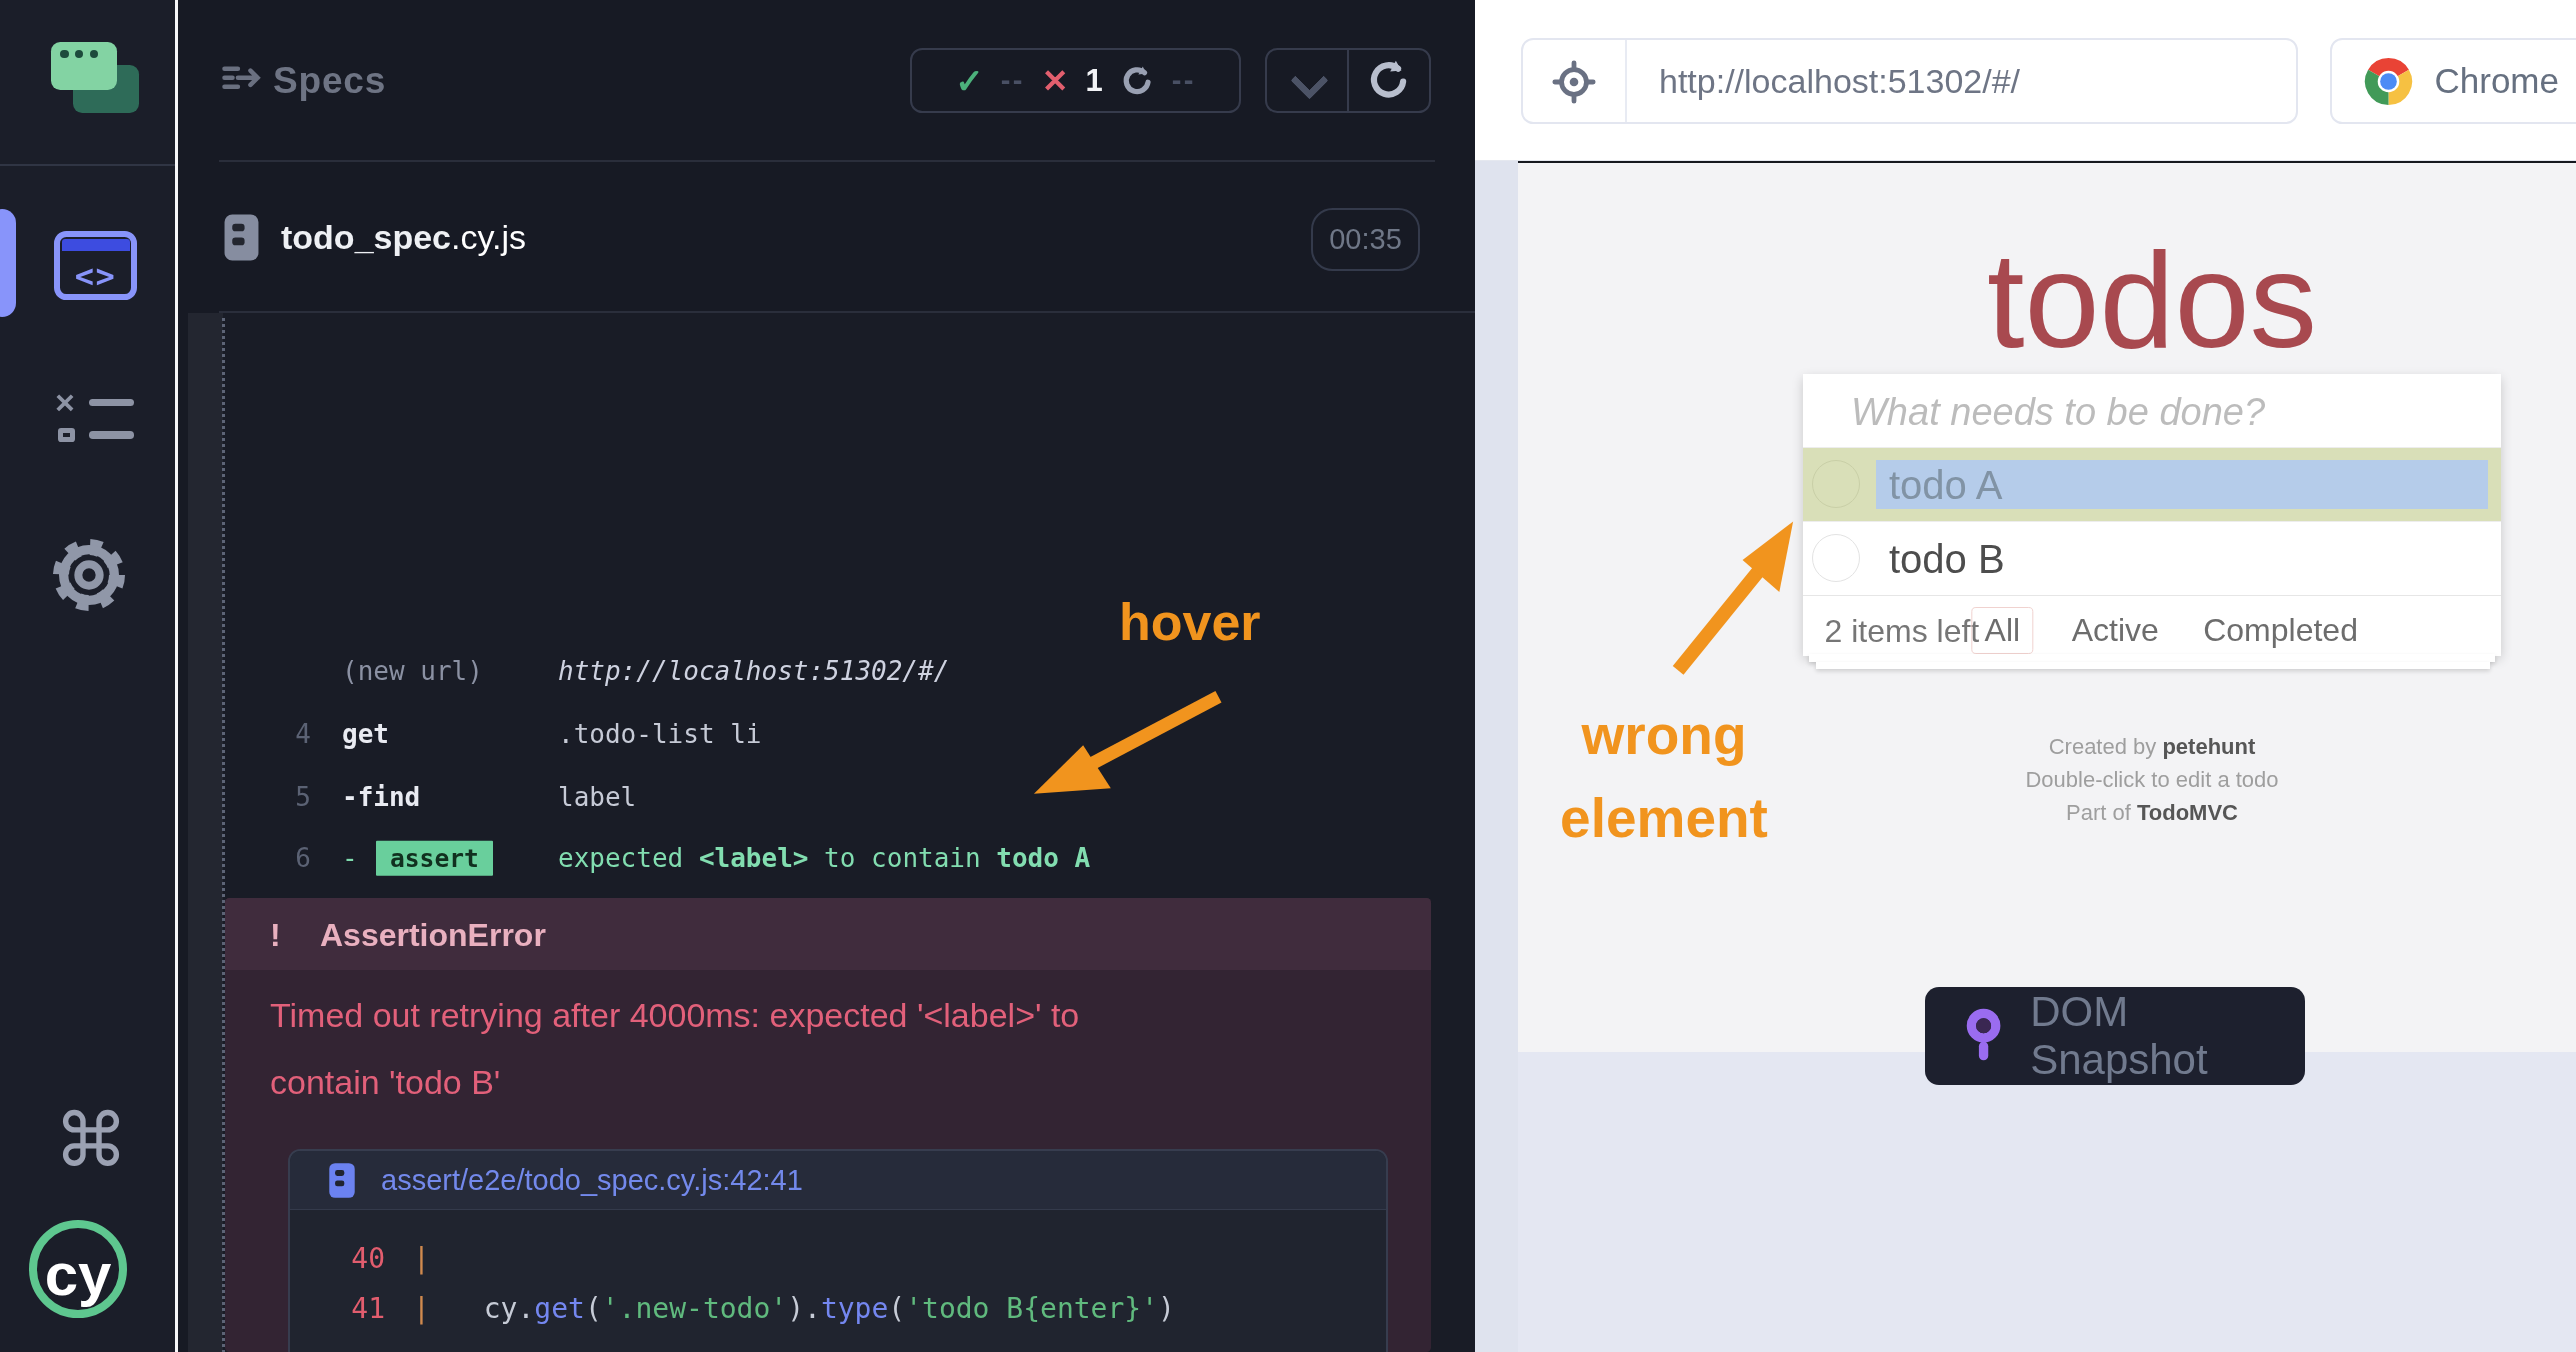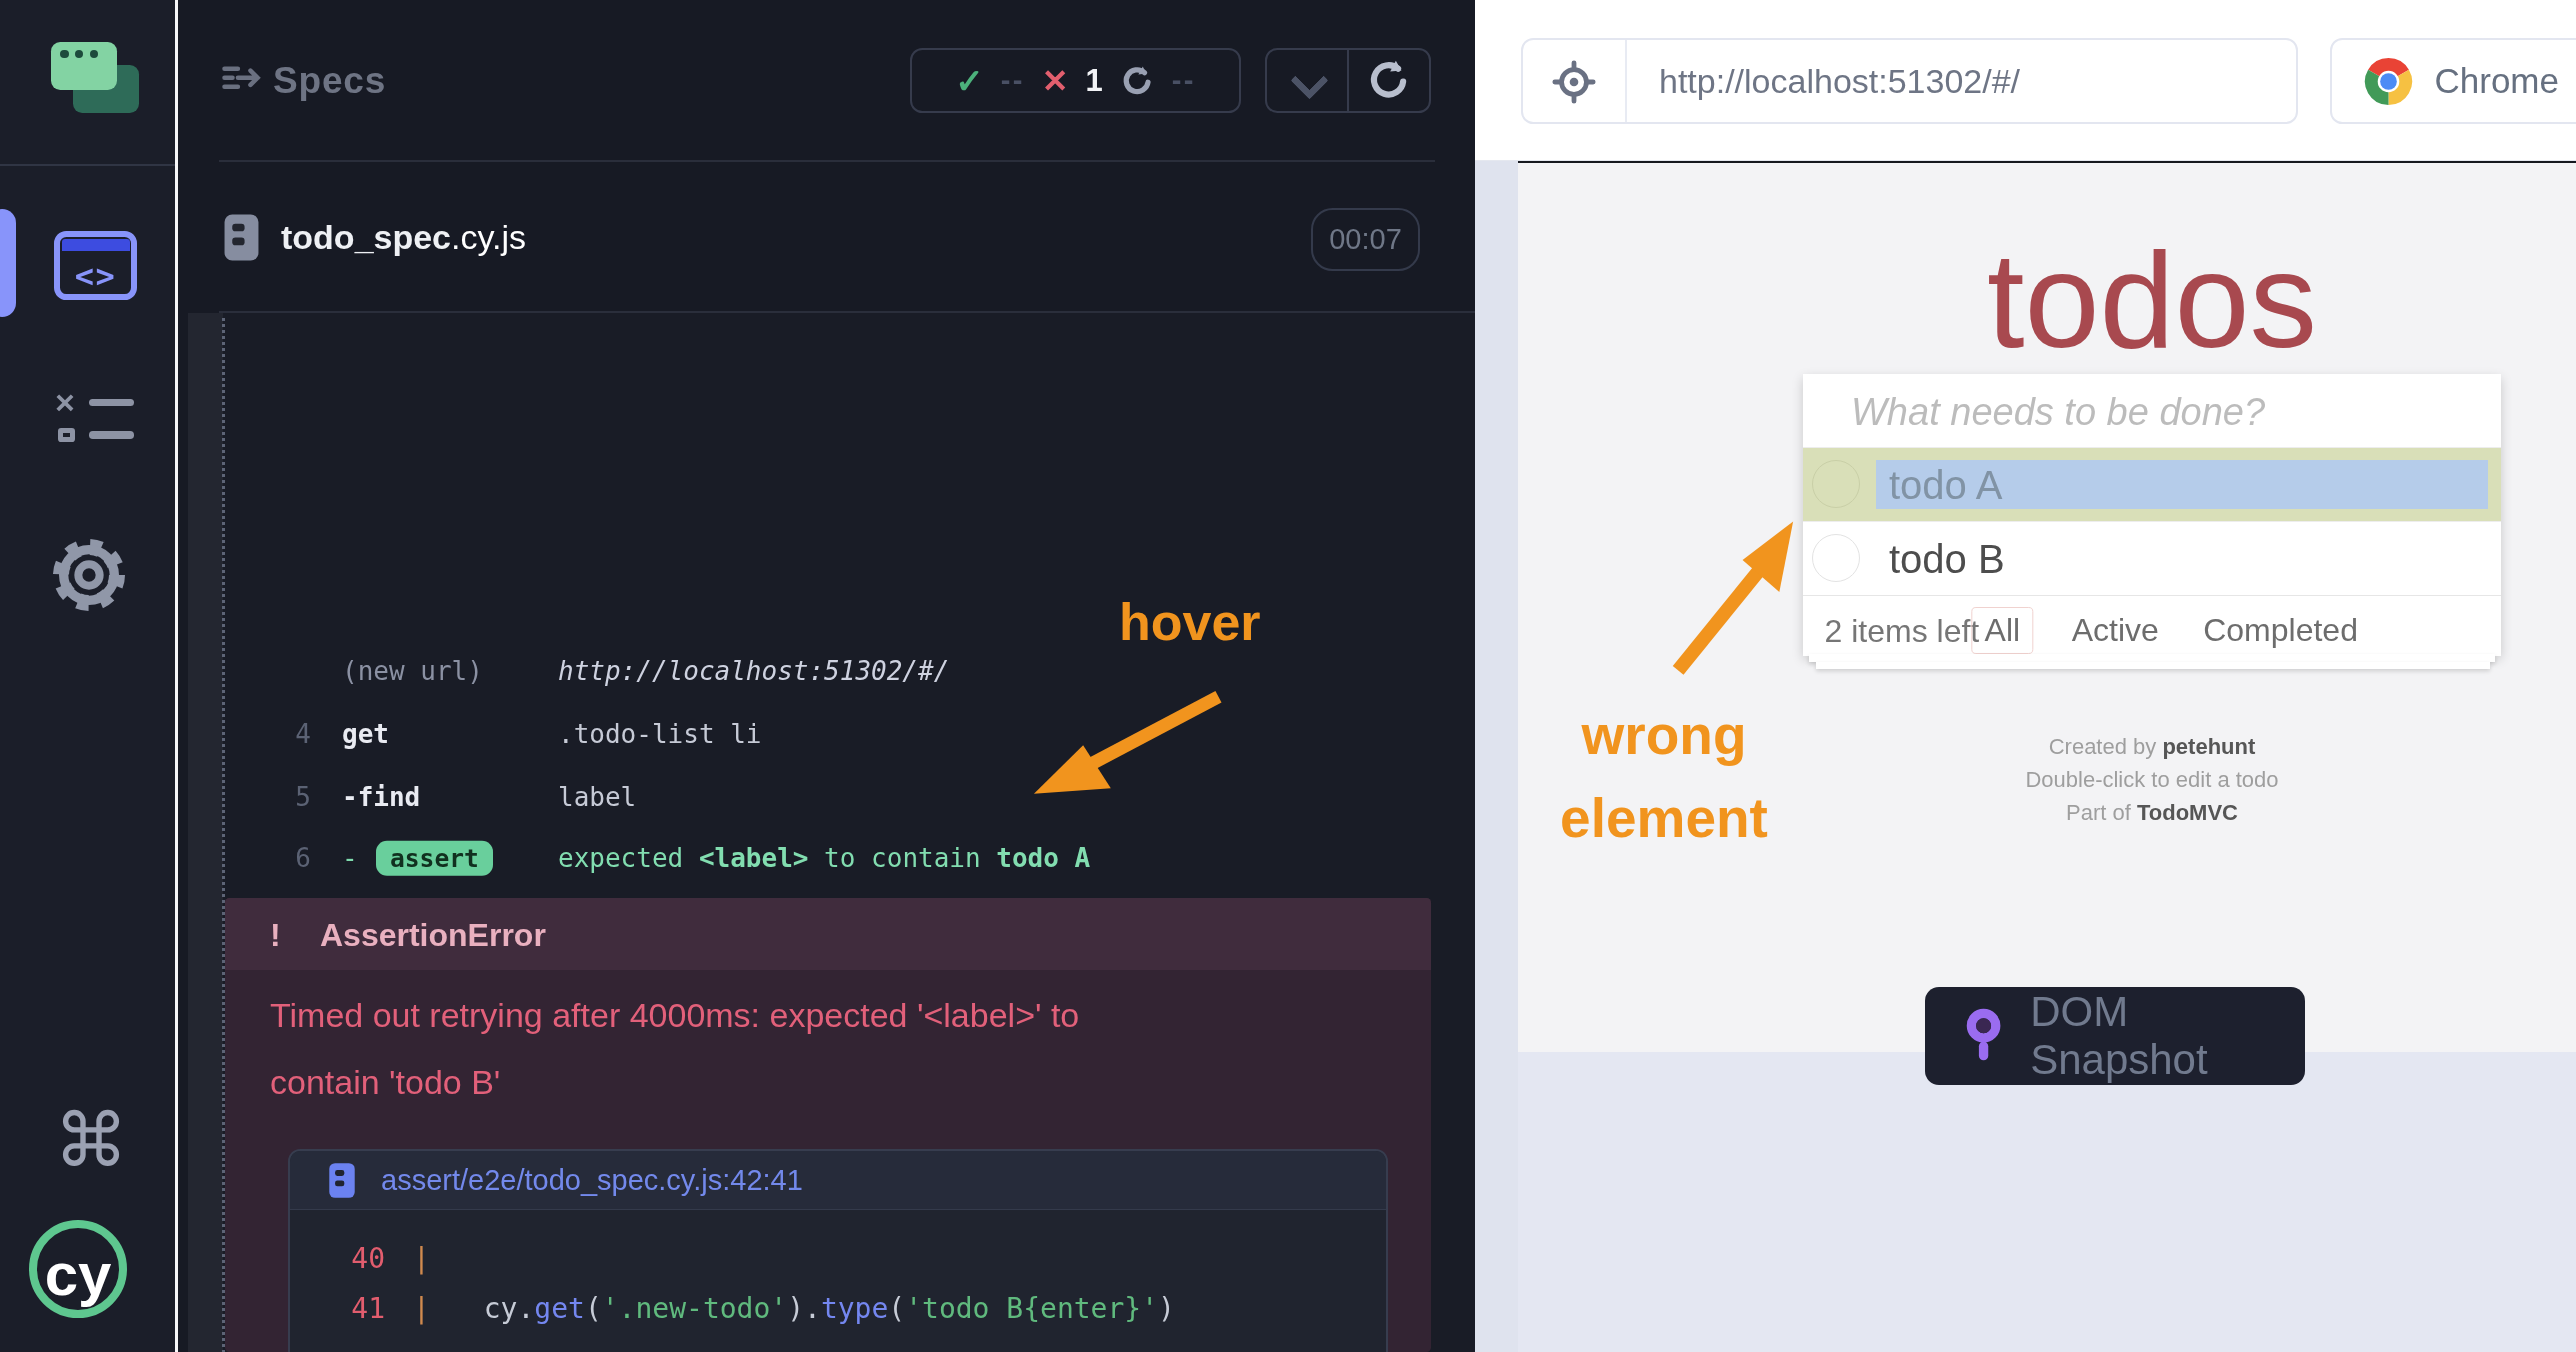--- a/index.html
+++ b/index.html
@@ -55,21 +55,21 @@
   .c-num,.c-name,.c-args,.c-msg{position:absolute;top:50%;transform:translateY(-52%);font-size:26px;white-space:pre;}
   .c-num{left:0;width:86px;text-align:right;color:#5b6274;}
   .c-name{left:117px;color:#e9ebf2;font-weight:bold;}
   .c-args{left:333px;color:#c6cad6;}
   .c-msg{left:333px;}
   .url-label{color:#8b91a3;font-weight:normal;}
   .url-val{color:#ced2e0;font-style:italic;}
   .row-hover .c-name,.row-hover .c-args{color:#f2abb9;}
   .row-failed .c-num{color:#f2abb9;}
   .a-dash{position:absolute;left:117px;top:50%;transform:translateY(-52%);font-size:26px;}
-  .a-badge{position:absolute;left:151px;top:50%;transform:translateY(-52%);font-size:24.6px;font-weight:bold;padding:3.1px 14px;border-radius:11px;}
+  .a-badge{position:absolute;left:151px;top:50%;transform:translateY(-52%);font-size:24.6px;font-weight:bold;padding:3.1px 14px;border-radius:1px;}
   .assert-passed .a-dash{color:#7fdcae;}
   .assert-passed .a-badge{background:#69cf9c;color:#11301f;}
   .assert-passed .c-msg{color:#82ddb0;}
   .assert-failed .a-dash{color:#f2abb9;}
   .assert-failed .a-badge{background:#f28d99;color:#3b151d;}
   .assert-failed .c-msg{color:#ee8f9f;}
   .c-msg b{font-weight:bold;}
   .pin{position:absolute;left:45px;top:6.2px;}
   
   .err-box{position:absolute;left:37px;top:585px;width:1206px;height:454px;background:#332433;border-radius:4.6px;}
@@ -201,21 +201,21 @@
     </div>
 
     <div class="rp-div1"></div>
 
     <svg class="spec-file-icon" viewBox="0 0 24 32" width="37" height="51">
       <rect x="1" y="1" width="22" height="30" rx="5" fill="#868da0"></rect>
       <rect x="6" y="7" width="8" height="5" rx="2" fill="#23262f"></rect>
       <rect x="6" y="16" width="8" height="5" rx="2" fill="#23262f"></rect>
     </svg>
     <div class="spec-name"><span>todo_spec</span><span class="spec-ext">.cy.js</span></div>
-    <div class="time-pill">00:07</div>
+    <div class="time-pill">00:35</div>
 
     <div class="rp-div2"></div>
 
     <div class="test-content">
       <div class="cmd-bg"></div>
       <div class="dotted-line"></div>
       <div class="command-log">
           <div class="cmd-row" style="top: 331px;">
             <span class="c-name url-label">(new url)</span>
             <span class="c-args url-val">http://localhost:51302/#/</span>

